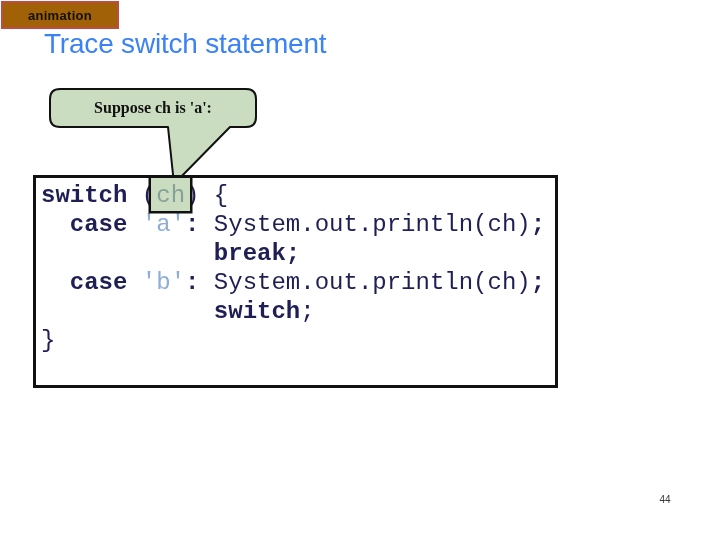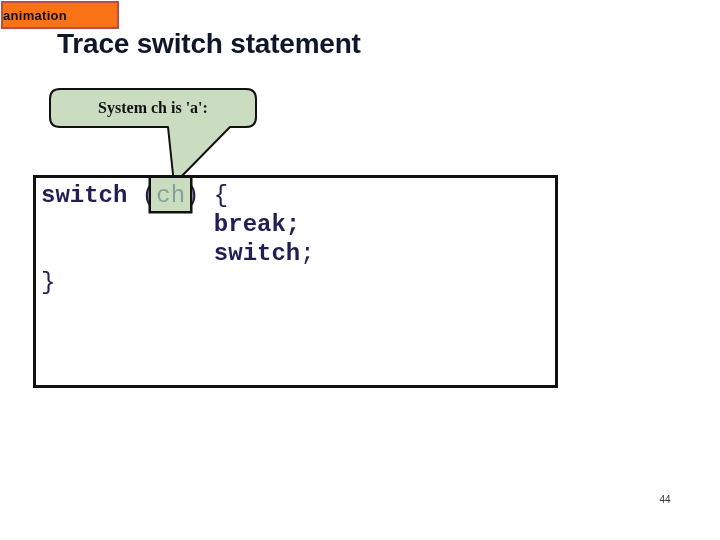--- a/index.html
+++ b/index.html
@@ -11,37 +11,38 @@
     background: #ffffff;
     overflow: hidden;
     font-family: "Liberation Sans", sans-serif;
   }
 
   
   .anim-badge {
     position: absolute;
     left: 1px; top: 1px;
     width: 118px; height: 28px;
-    background: #f97316;
+    background: #a16207;
     border: 2px solid #bf4b45;
     display: flex;
     align-items: center;
+    justify-content: center;
     font-size: 13px;
     font-weight: bold;
     color: #111111;
     letter-spacing: 0.3px;
   }
 
   
   .slide-title {
     position: absolute;
-    left: 57px; top: 28px;
+    left: 44px; top: 28px;
     font-size: 28px;
-    font-weight: 700;
-    color: #0f172a;
+    font-weight: 400;
+    color: #3b82f6;
     letter-spacing: -0.2px;
     white-space: nowrap;
   }
 
   
   svg.callout-layer {
     position: absolute;
     left: 0; top: 0;
     width: 720px; height: 540px;
     pointer-events: none;
@@ -112,24 +113,26 @@
 <div class="anim-badge">
   <span>animation</span>
 </div>
 
 <div class="slide-title">Trace switch statement</div>
 
 <svg class="callout-layer" viewBox="0 0 720 540">
   <path class="callout-shape" d="M 60 89 L 246 89 Q 256 89 256 99 L 256 117 Q 256 127 246 127 L 230 127 L 174 184 L 168 127 L 60 127 Q 50 127 50 117 L 50 99 Q 50 89 60 89 Z"></path>
 </svg>
 
-<div class="callout-label">System ch is 'a':</div>
+<div class="callout-label">Suppose ch is 'a':</div>
 
 <div class="code-box">
   <div>
       <div class="code-line"><span class="seg-k">switch</span><span class="seg-p"> (</span><span class="seg-h">ch</span><span class="seg-p">) {</span></div>
+      <div class="code-line"><span class="seg-p">  </span><span class="seg-k">case</span><span class="seg-p"> </span><span class="seg-l">'a'</span><span class="seg-k">:</span><span class="seg-p"> System.out.println(ch)</span><span class="seg-k">;</span></div>
       <div class="code-line"><span class="seg-p">            </span><span class="seg-k">break;</span></div>
+      <div class="code-line"><span class="seg-p">  </span><span class="seg-k">case</span><span class="seg-p"> </span><span class="seg-l">'b'</span><span class="seg-k">:</span><span class="seg-p"> System.out.println(ch)</span><span class="seg-k">;</span></div>
       <div class="code-line"><span class="seg-p">            </span><span class="seg-k">switch</span><span class="seg-p">;</span></div>
       <div class="code-line"><span class="seg-p">}</span></div>
     </div>
 </div>
 
 <div class="page-number">44</div>
 
 </body></html>

